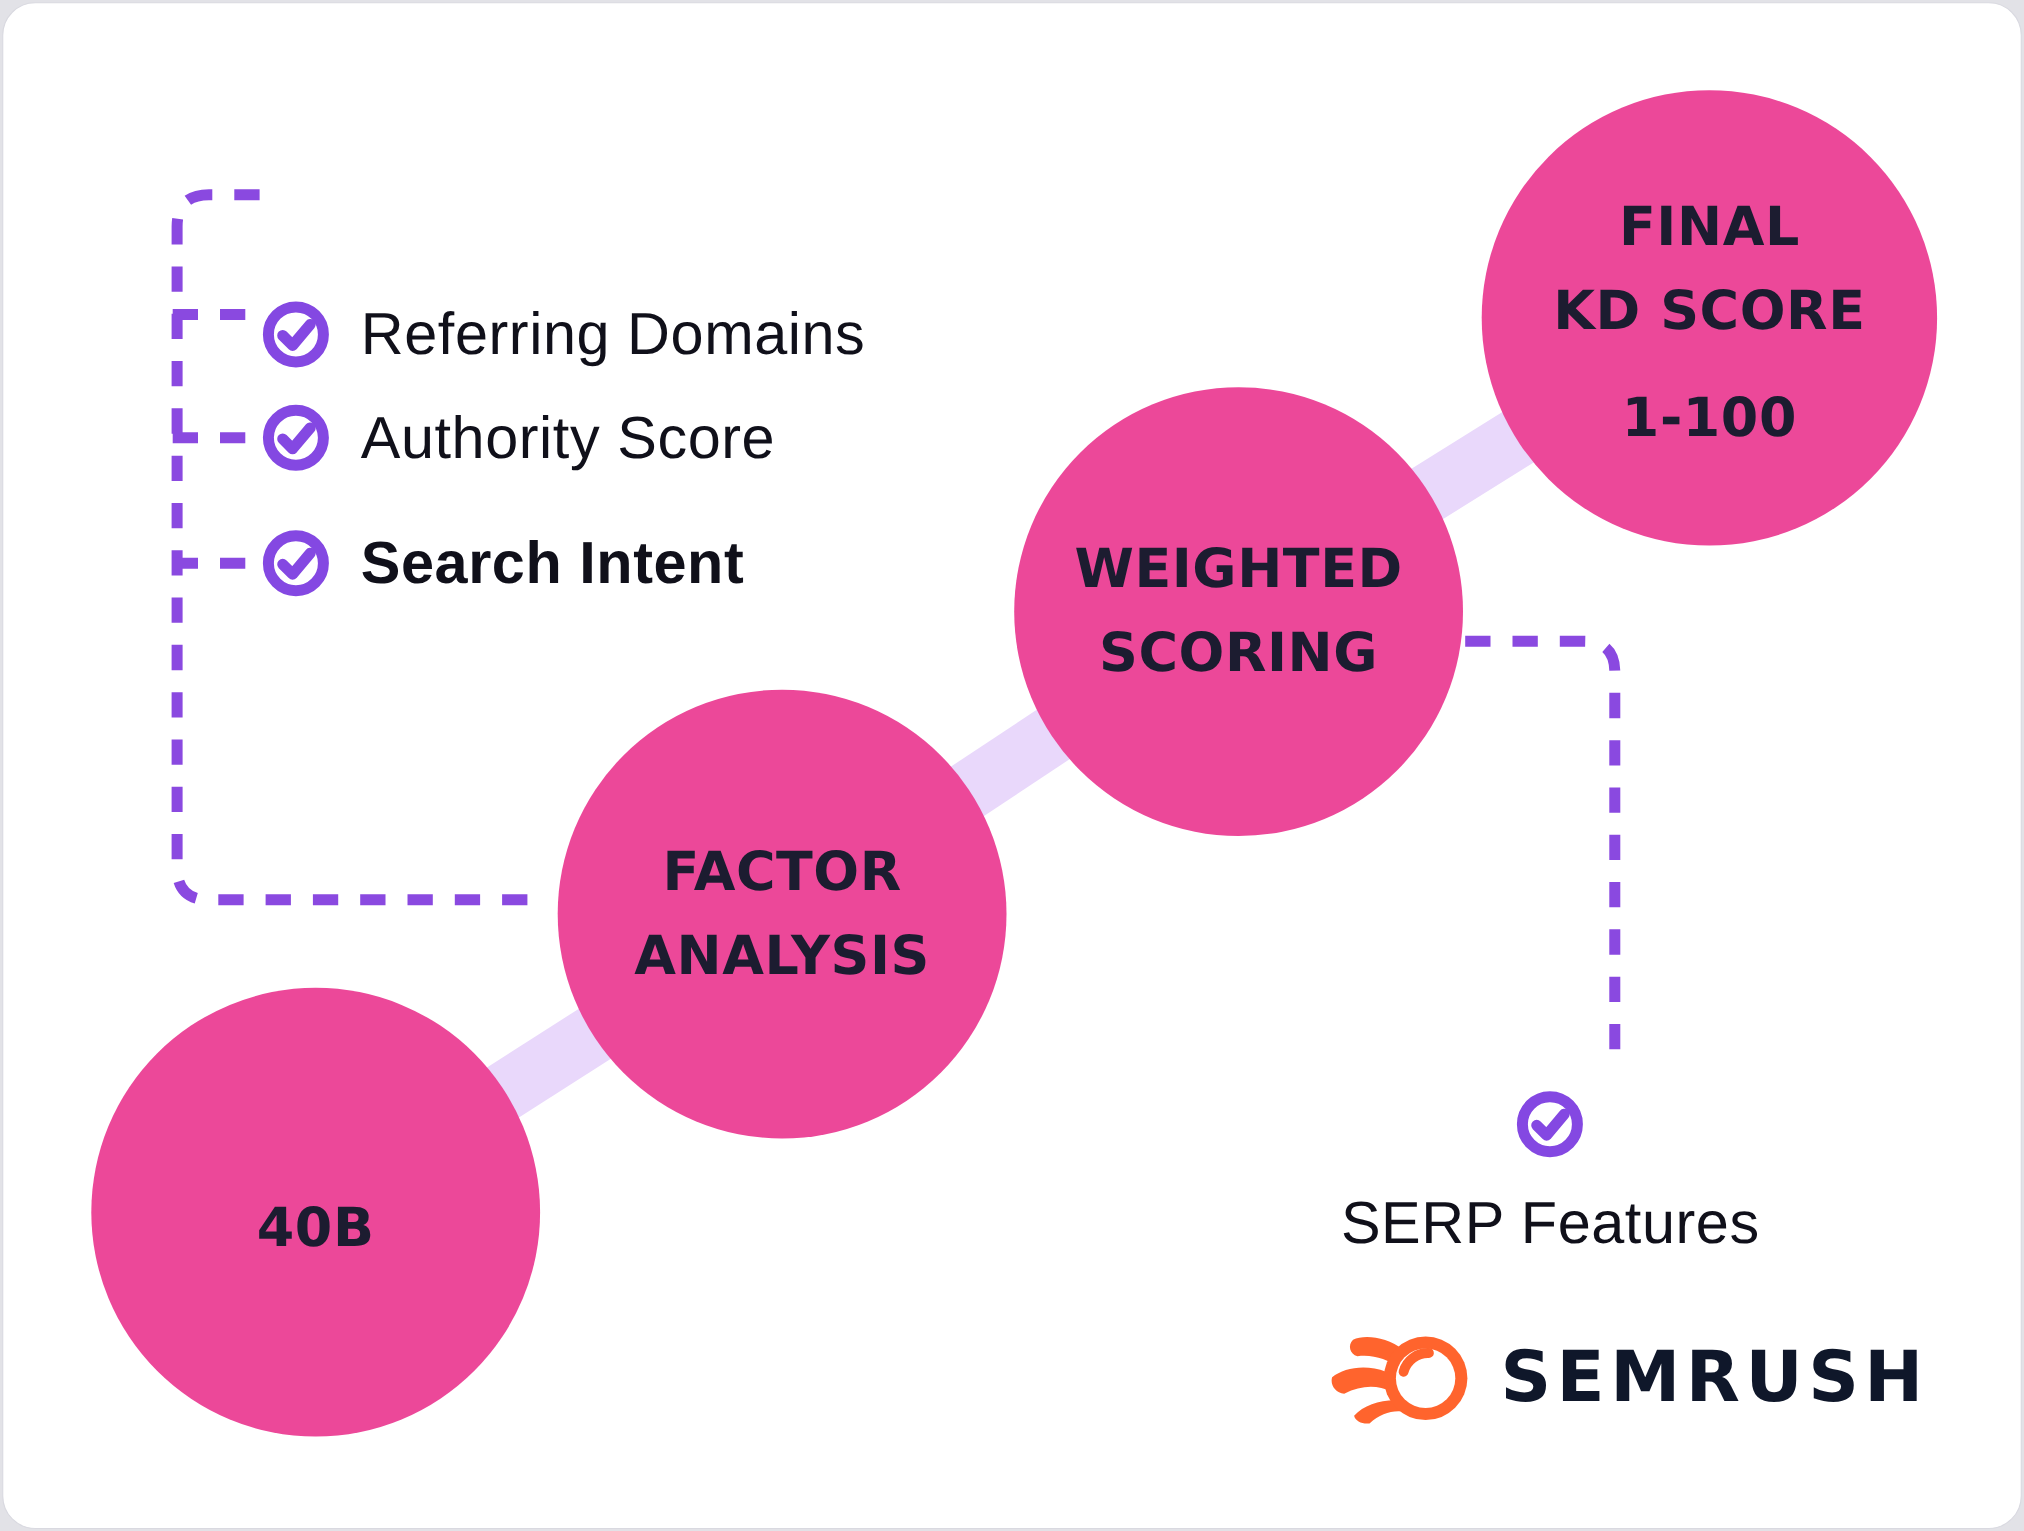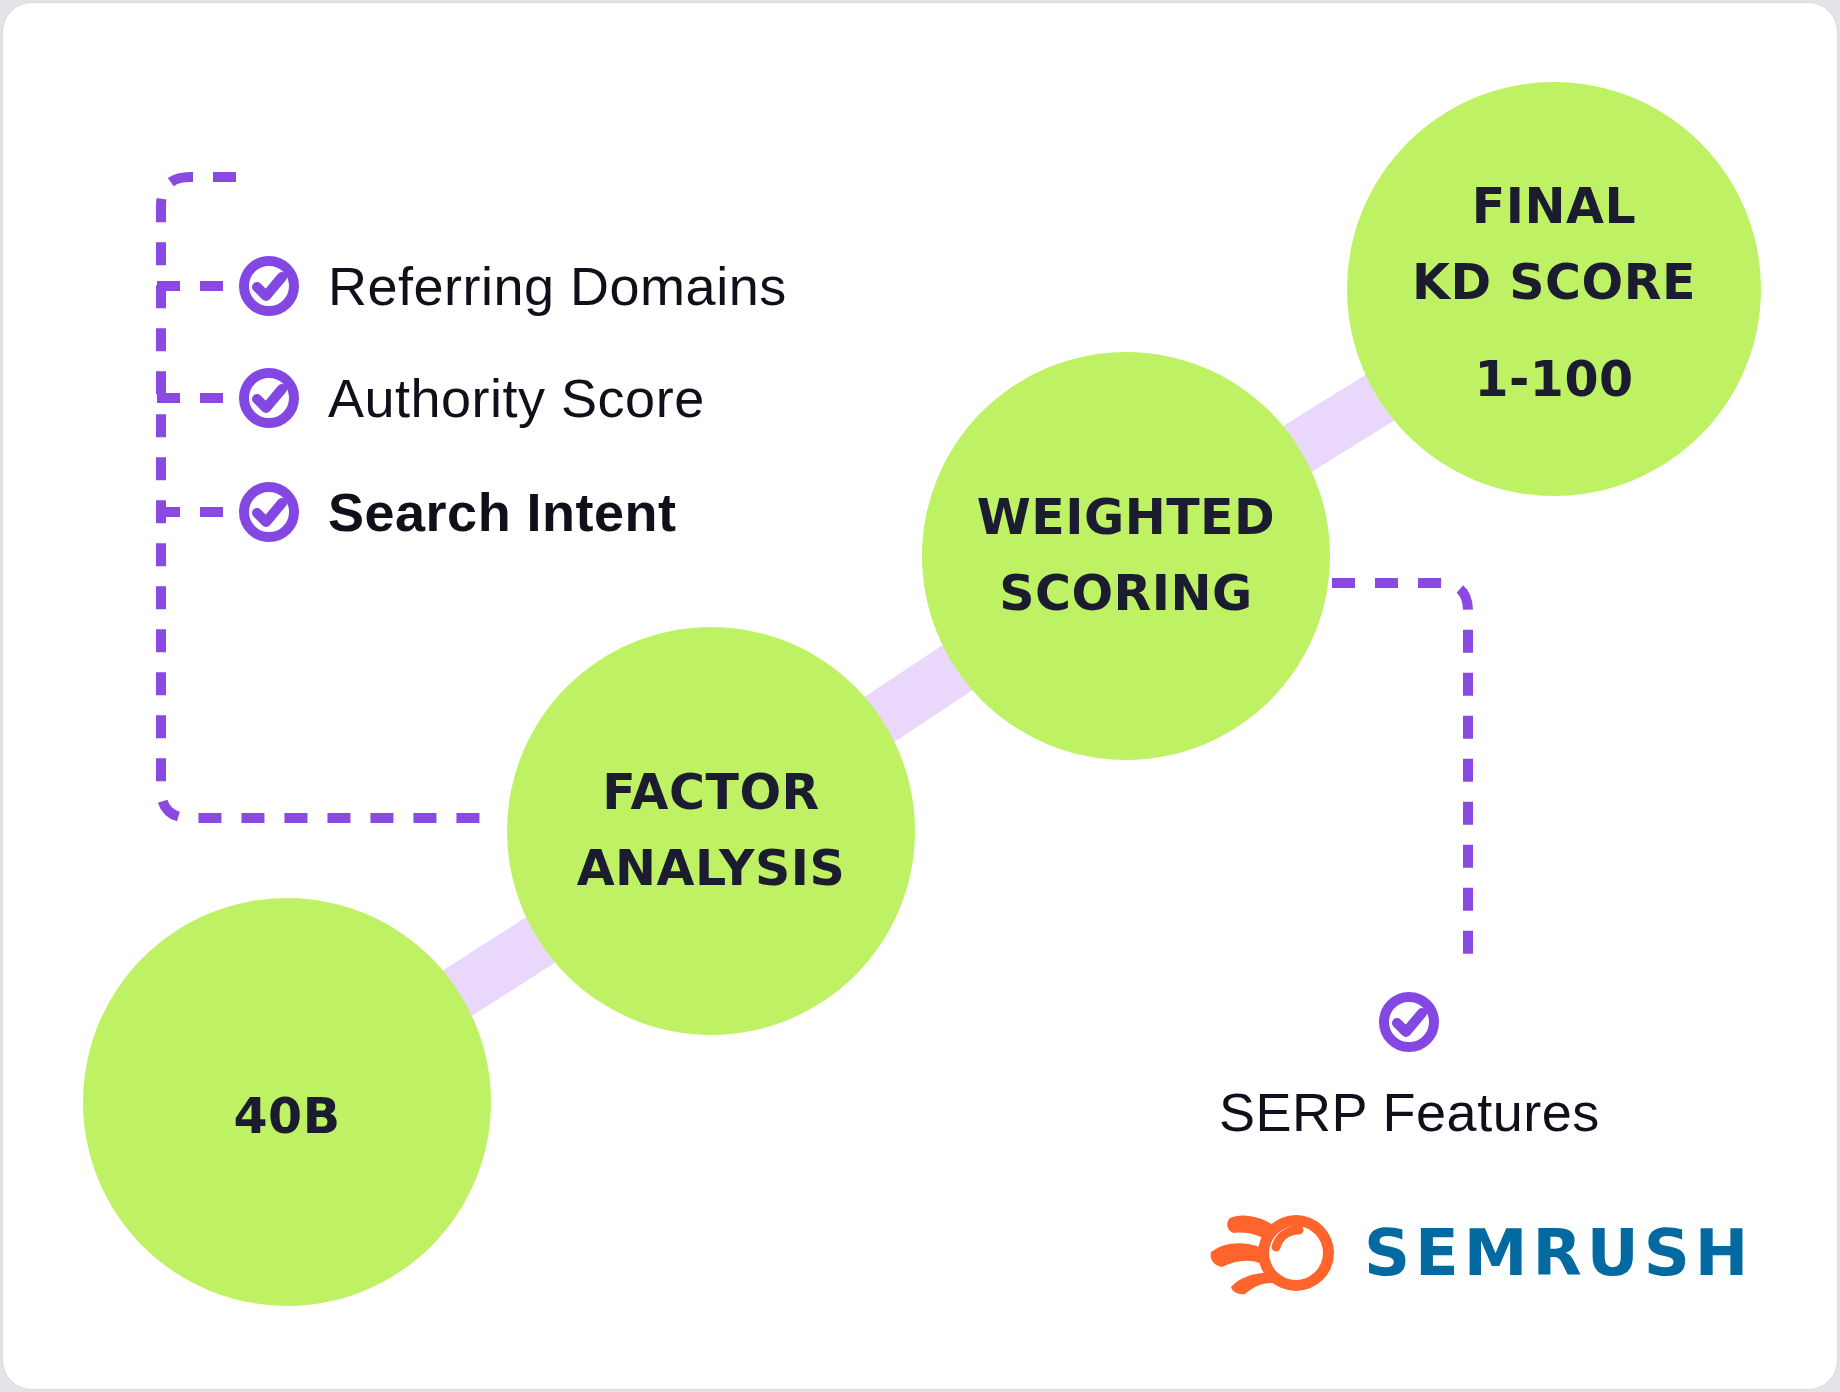--- a/index.html
+++ b/index.html
@@ -12,21 +12,21 @@
   .card{
     position:absolute;left:2px;top:2px;width:1834px;height:1386px;
     background:#FFFFFF;border:1px solid #D9D9E0;border-radius:30px;
   }
   .canvas{position:absolute;left:0;top:0;width:1840px;height:1392px;}
   svg.layer{position:absolute;left:0;top:0;width:1840px;height:1392px;}
 
   
   .node{
     position:absolute;border-radius:50%;
-    background:#bef264;
+    background:#ec4899;
     display:flex;flex-direction:column;align-items:center;justify-content:center;
     text-align:center;
   }
   .node-title{
     font-family:"DejaVu Sans", sans-serif;
     font-weight:700;font-size:49px;line-height:1.55;
     color:#1C1C30;letter-spacing:.5px;white-space:nowrap;
   }
   .node-title span{display:block;}
   .node-value{
@@ -42,36 +42,36 @@
   #node-final    {left:1347px;top:82px;  width:414px;height:414px;}
 
   
   .check-row{
     position:absolute;display:flex;align-items:center;gap:28px;height:62px;
   }
   .check-row .label{
     font-size:54px;color:#10101A;letter-spacing:.5px;white-space:nowrap;
   }
   #row-data      {left:238px;top:144px;}
-  #row-referring {left:238px;top:255px;}
+  #row-referring {left:238px;top:273px;}
   #row-authority {left:238px;top:367px;}
   #row-intent    {left:238px;top:481px;font-weight:bold;}
   #row-serp      {left:1219px;top:991px;flex-direction:column;}
 
   .check-icon{width:62px;height:62px;flex:0 0 62px;}
 
   
   .logo{
     position:absolute;left:1210px;top:1212px;height:82px;
     display:flex;align-items:center;gap:26px;
   }
   .logo-word{
     font-family:"DejaVu Sans", sans-serif;
     font-weight:800;font-size:64px;letter-spacing:5px;
-    color:#0369a1;white-space:nowrap;
+    color:#0f172a;white-space:nowrap;
   }
 </style>
 </head>
 <body>
 
 <div class="card"></div>
 
 <div class="canvas">
 
   <svg class="layer" viewBox="0 0 1840 1392">

